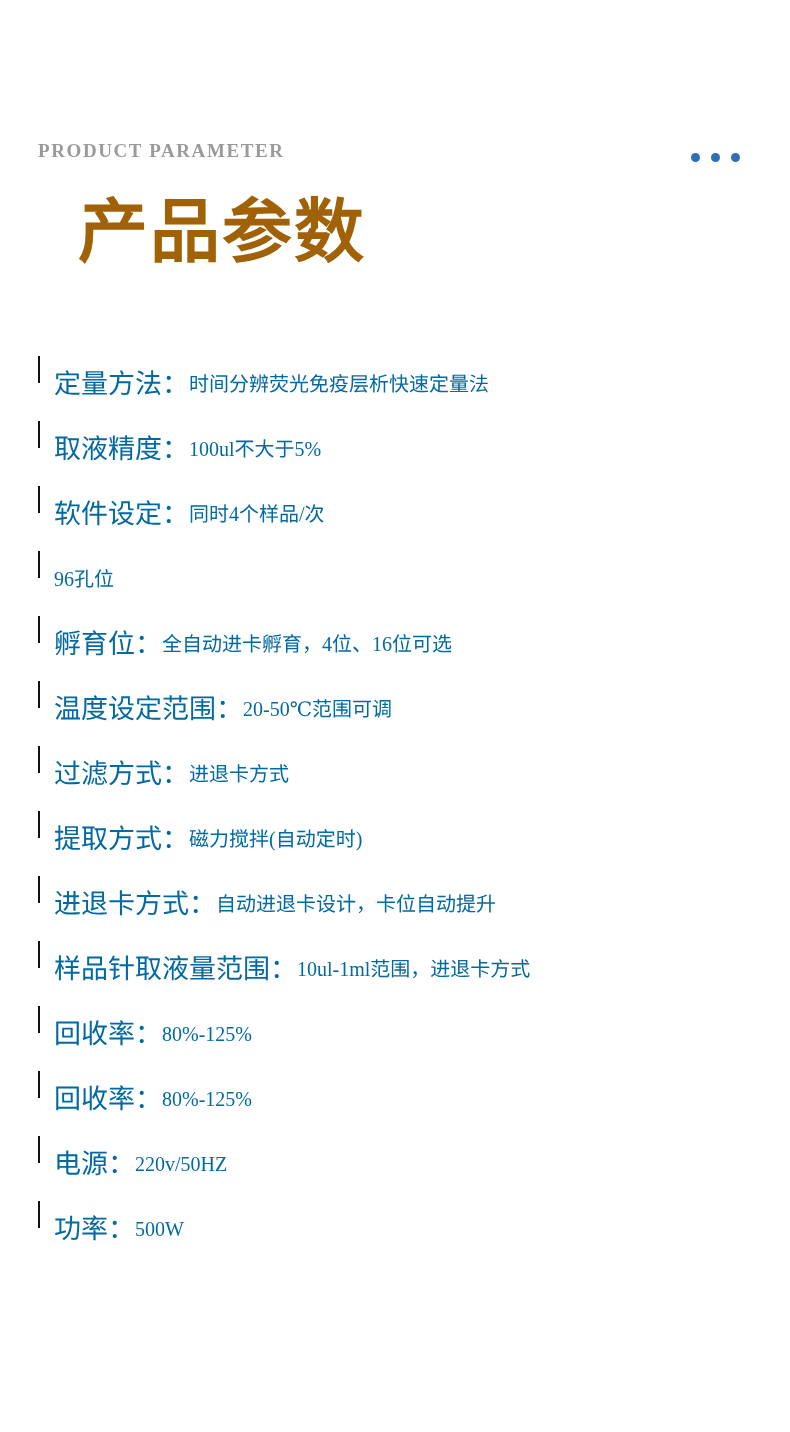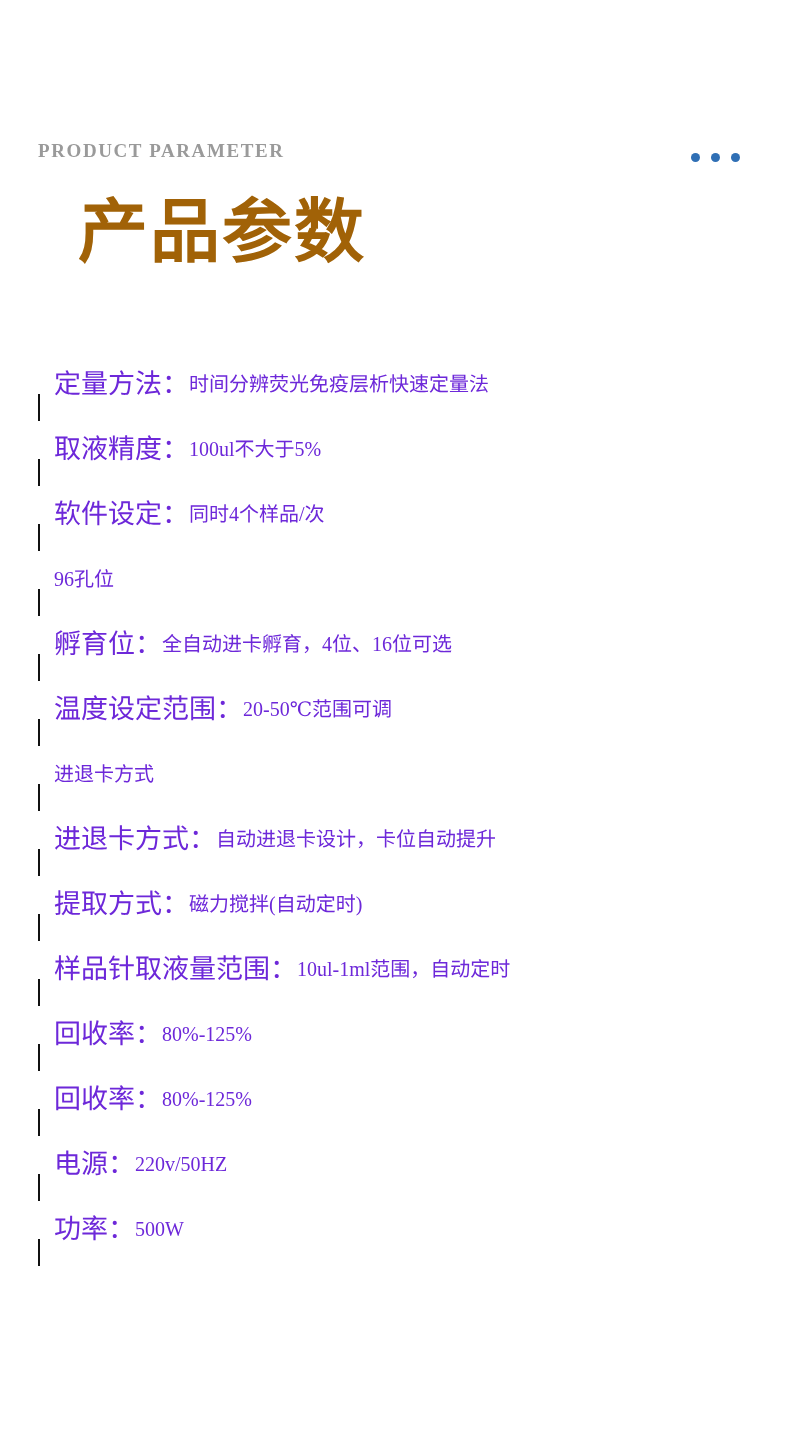--- a/index.html
+++ b/index.html
@@ -75,25 +75,25 @@
 
   
   .param-list {
     position: absolute;
     top: 352px;
     left: 38px;
     right: 30px;
   }
   .param-item {
     display: flex;
-    align-items: flex-end;
+    align-items: flex-start;
     height: 65px;
     font-size: 27px;
     line-height: 65px;
-    color: #6d28d9;
+    color: #0369a1;
     white-space: nowrap;
   }
   .bar {
     display: inline-block;
     width: 2px;
     height: 27px;
     background: #111111;
     margin-right: 14px;
     position: relative;
     top: 4px;
@@ -157,39 +157,40 @@
     </div>
 
     <div class="param-item">
       <span class="bar"></span>
       <span class="param-label">温度设定范围：</span>
       <span class="param-value">20-50℃范围可调</span>
     </div>
 
     <div class="param-item">
       <span class="bar"></span>
+      <span class="param-label">过滤方式：</span>
       <span class="param-value">进退卡方式</span>
+    </div>
+
+    <div class="param-item">
+      <span class="bar"></span>
+      <span class="param-label">提取方式：</span>
+      <span class="param-value">磁力搅拌(自动定时)</span>
     </div>
 
     <div class="param-item">
       <span class="bar"></span>
       <span class="param-label">进退卡方式：</span>
       <span class="param-value">自动进退卡设计，卡位自动提升</span>
     </div>
 
     <div class="param-item">
       <span class="bar"></span>
-      <span class="param-label">提取方式：</span>
-      <span class="param-value">磁力搅拌(自动定时)</span>
-    </div>
-
-    <div class="param-item">
-      <span class="bar"></span>
       <span class="param-label">样品针取液量范围：</span>
-      <span class="param-value">10ul-1ml范围，自动定时</span>
+      <span class="param-value">10ul-1ml范围，进退卡方式</span>
     </div>
 
     <div class="param-item">
       <span class="bar"></span>
       <span class="param-label">回收率：</span>
       <span class="param-value">80%-125%</span>
     </div>
 
     <div class="param-item">
       <span class="bar"></span>

